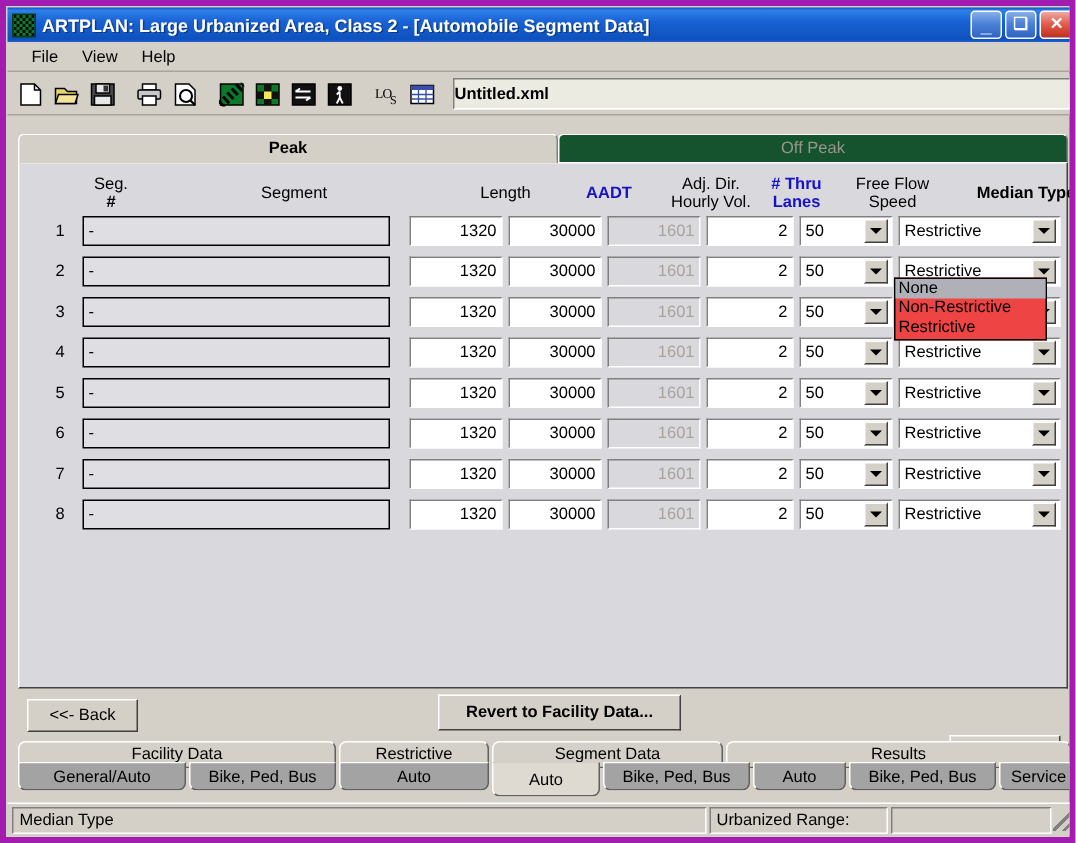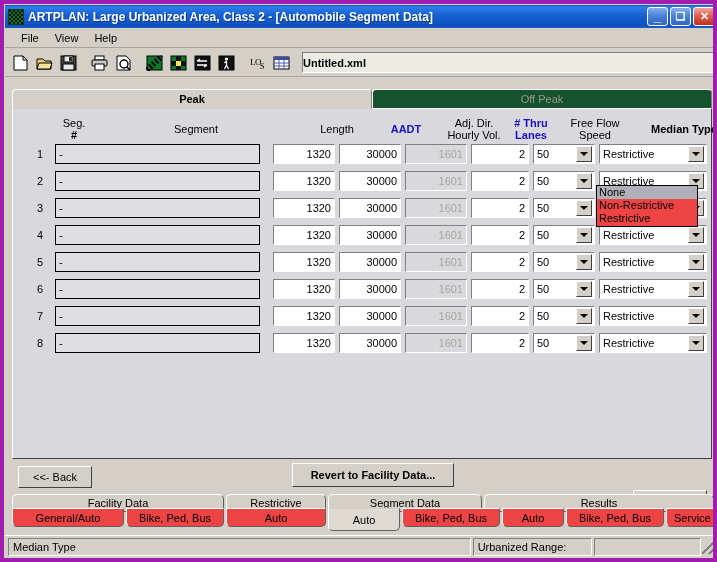--- a/index.html
+++ b/index.html
@@ -218,21 +218,21 @@
     position: absolute; top: 0; height: 18px;
     background: #d4d0c8;
     border: 1px solid;
     border-color: #ffffff #606060 #606060 #ffffff;
     border-radius: 5px 5px 0 0;
     display: flex; align-items: center; justify-content: center;
     font-size: 11px; color: #000;
   }
   .stab {
     position: absolute; top: 14px; height: 19px;
-    background: #ef4444;
+    background: #a3a3a3;
     border: 1px solid;
     border-color: #ffffff #606060 #606060 #ffffff;
     border-radius: 0 0 5px 5px;
     display: flex; align-items: center; justify-content: center;
     font-size: 11px; color: #000;
   }
   .stab.active {
     top: 14px; height: 23px;
     border-top: 1px solid #d4d0c8;
     background: #dedad2;

